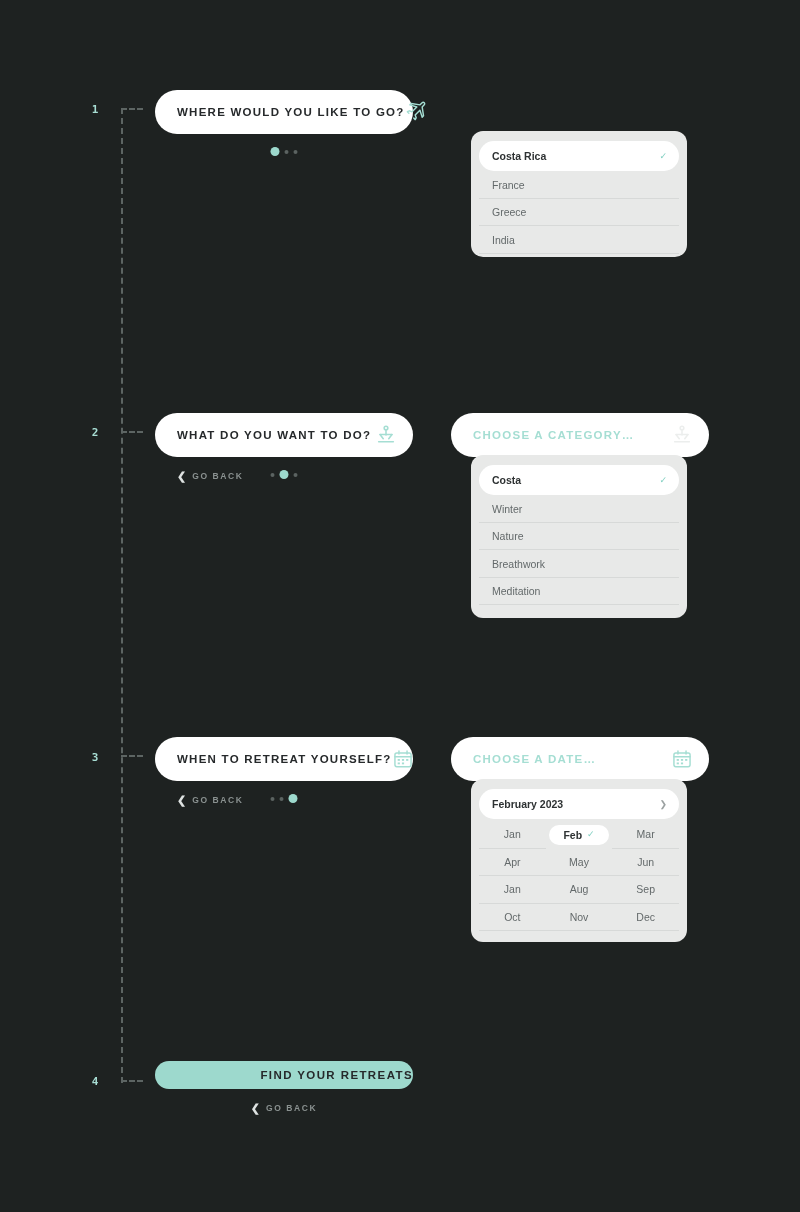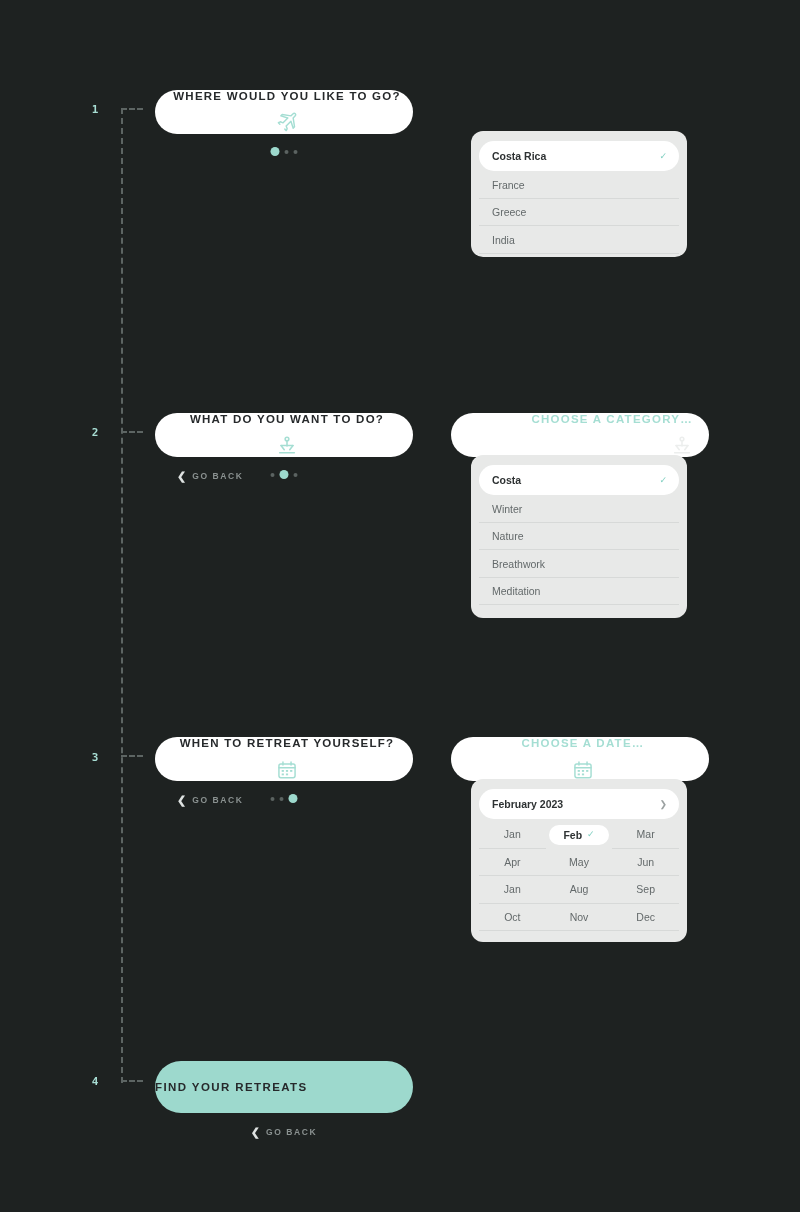--- a/index.html
+++ b/index.html
@@ -55,21 +55,20 @@
   
   .pill {
     width: 258px;
     height: 44px;
     border-radius: 26px;
     background: #ffffff;
     display: flex;
     align-items: center;
     box-sizing: border-box;
     padding: 0 16px 0 22px;
-    flex-direction: column;
   }
   .pill.wide {
     width: 258px;
   }
   .pill-label {
     flex: 1 1 auto;
     font-size: 11.5px;
     font-weight: bold;
     letter-spacing: 1.25px;
     color: #26292b;
@@ -82,26 +81,26 @@
   }
   .pill-icon {
     flex: 0 0 auto;
     width: 22px; height: 22px;
     display: block;
   }
 
   
   .cta {
     width: 258px;
-    height: 52px;
+    height: 28px;
     border-radius: 26px;
     background: #9dd9cd;
     display: flex;
     align-items: center;
-    justify-content: flex-start;
+    justify-content: flex-end;
   }
   .cta-label {
     font-size: 11.5px;
     font-weight: bold;
     letter-spacing: 1.4px;
     color: #26292b;
     text-transform: uppercase;
   }
 
   
@@ -322,21 +321,21 @@
         <span class="gb-label">GO BACK</span>
       </div>
       <div class="dots">
         <span class="dot"></span>
         <span class="dot on"></span>
         <span class="dot"></span>
       </div>
     </div>
   </div>
 
-  <div class="pill wide" style="position:absolute;left:451px;top:413px;align-items:flex-end;">
+  <div class="pill wide" style="position:absolute;left:451px;top:413px;">
     <span class="pill-label placeholder">CHOOSE A CATEGORY…</span>
     <span class="pill-icon">
       <svg viewBox="0 0 24 24" width="22" height="22" fill="none" stroke="#eceeed" stroke-width="1.7" stroke-linecap="round" stroke-linejoin="round">
         <circle cx="12" cy="4.4" r="2"></circle>
         <path d="M12 7v5"></path>
         <path d="M5.5 11.5h13"></path>
         <path d="M5.5 11.5 9 16"></path>
         <path d="M18.5 11.5 15 16"></path>
         <path d="M4 19.3h16"></path>
       </svg>

